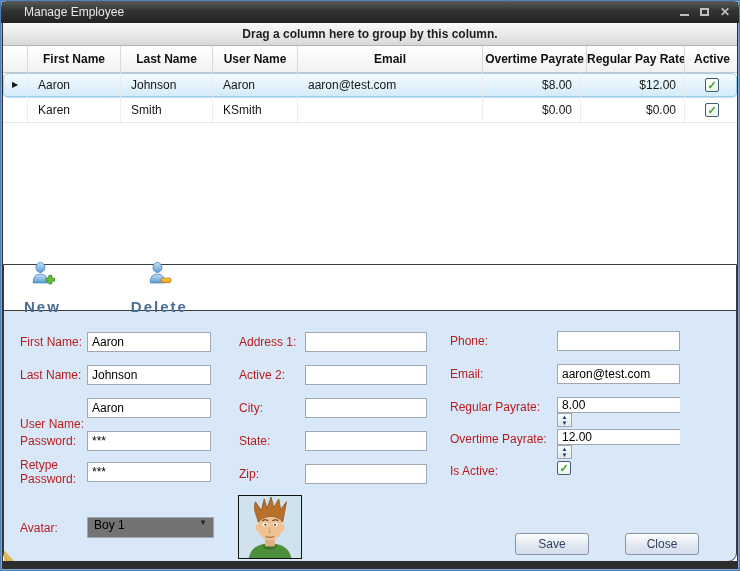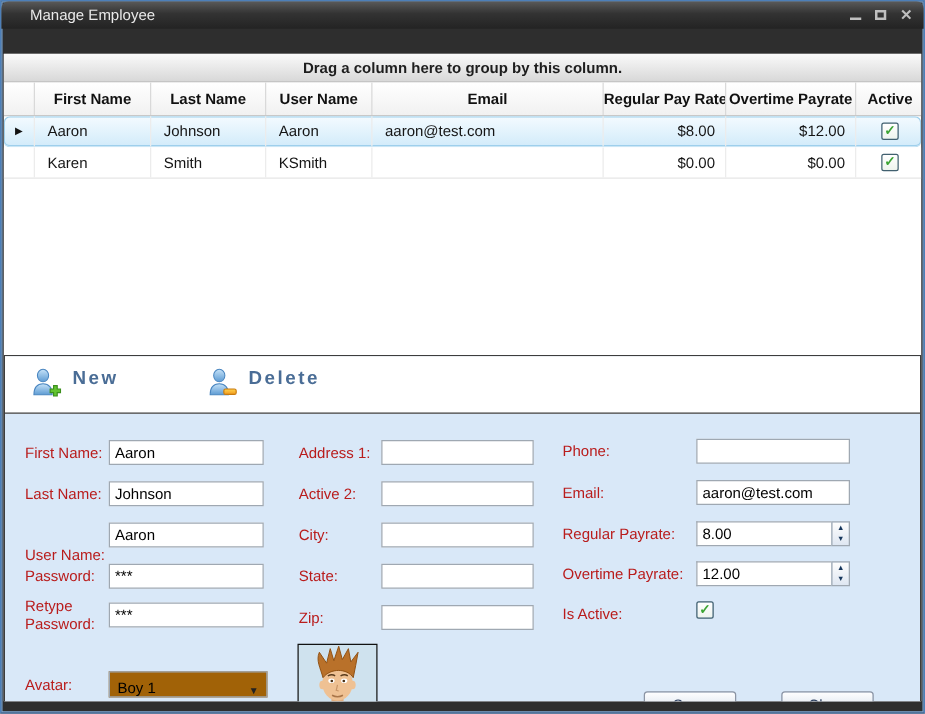--- a/index.html
+++ b/index.html
@@ -14,21 +14,21 @@
   .title-text{ position:absolute; left:23px; top:0; line-height:22px;
                font-size:12px; color:#e9e9e9; }
   .win-controls{ position:absolute; right:9px; top:0; height:22px;
                  display:flex; align-items:center; gap:11px; }
   .wc{ color:#bfbfbf; font-size:11px; cursor:pointer; line-height:22px; }
   .wc-min{ width:9px; height:2px; background:#bfbfbf; margin-top:6px; }
   .wc-max{ width:9px; height:8px; border:2px solid #bfbfbf; }
   .wc-close{ font-weight:bold; font-size:12px; }
   
   .client{ position:absolute; top:22px; left:2px; right:2px; bottom:9px;
-           background:#fff; overflow:hidden;margin-top:20px; }
+           background:#fff; overflow:hidden; }
   .group-panel{ position:absolute; top:0; left:0; right:0; height:23px;
                 background:linear-gradient(#fafafa, #d8d8d8);
                 border-bottom:1px solid #b5b5b5; text-align:center;
                 font-size:12px; font-weight:600; color:#1e1e1e; line-height:22px; }
   
   .grid-header{ position:absolute; top:23px; left:0; right:0; height:27px;
                 display:flex; background:linear-gradient(#ffffff,#f1f1f1);
                 border-bottom:1px solid #c8c8c8; }
   .hcell{ font-size:12px; font-weight:700; color:#111; text-align:center;
           line-height:26px; border-right:1px solid #d9d9d9; overflow:hidden;
@@ -61,40 +61,40 @@
              align-items:center; justify-content:center; cursor:pointer; }
   .checkbox span{ display:none; color:#3da535; font-size:11px; font-weight:bold;
                   line-height:12px; }
   .checkbox.checked span{ display:block; }
   
   .lower{ position:absolute; top:241px; left:0; right:0; height:298px;
           background:#d9e8f8; border:1px solid #3d3d3d; border-radius:0 0 9px 9px; }
   .toolbar{ position:absolute; top:0; left:0; right:0; height:46px; background:#fff;
             border-bottom:1px solid #3d3d3d; border-radius:0;
             display:flex; align-items:center; }
-  .tbtn{ display:flex; gap:9px; cursor:pointer; background:none;
-         border:none; padding:4px 6px; }
+  .tbtn{ display:flex; align-items:center; gap:9px; cursor:pointer; background:none;
+         border:none; padding:4px 6px;flex-direction:column; }
   .tbtn-new{ margin-left:14px; }
   .tbtn-del{ margin-left:58px; }
   .tbtn-label{ font-size:15px; font-weight:700; letter-spacing:2px; color:#4a6d96;
                font-family:"Liberation Sans", sans-serif; }
   
   .flabel{ position:absolute; font-size:12px; color:#b91c1c; line-height:14px; }
   .fin{ position:absolute; height:20px; border:1px solid #9fa8b2; background:#fff;
         font-size:12px; color:#000; padding:0 4px;
         font-family:"Liberation Sans", sans-serif; }
-  .spin{ position:absolute; height:20px; display:flex; }
+  .spin{ position:absolute; height:20px; display:flex;flex-direction:column; }
   .spin input{ flex:1; min-width:0; border:1px solid #9fa8b2; border-right:none;
                font-size:12px; padding:0 4px; font-family:"Liberation Sans",sans-serif; }
   .spinbtns{ width:15px; border:1px solid #9fa8b2; display:flex; flex-direction:column;
              background:linear-gradient(#fdfdfd,#dfe7f2); }
   .spinbtn{ flex:1; display:flex; align-items:center; justify-content:center;
             font-size:6px; color:#16365c; cursor:pointer; }
-  .combo{ position:absolute; height:21px; background:#a16207; border:1px solid #9fa8b2;
-          display:flex; align-items:flex-end; padding:0 6px; font-size:12px;
+  .combo{ position:absolute; height:21px; background:#737373; border:1px solid #9fa8b2;
+          display:flex; align-items:flex-start; padding:0 6px; font-size:12px;
           justify-content:space-between; cursor:pointer; }
   .combo-arrow{ font-size:8px; color:#222; }
   .avatar-frame{ position:absolute; border:1px solid #111; background:#cfe2ee; }
   .btn{ position:absolute; width:74px; height:22px;
         background:linear-gradient(#fefefe,#dfe6f0 60%, #d5deeb);
         border:1px solid #8b94a4; border-radius:3px; font-size:12px; color:#2e4160;
         cursor:pointer; font-family:"Liberation Sans", sans-serif; }
   .corner-deco{ position:absolute; left:0; bottom:-1px; width:0; height:0;
                 border-bottom:12px solid #dcb24e; border-right:11px solid transparent;
                 opacity:.9; }
@@ -116,22 +116,22 @@
   <div class="client">
 
     <div class="group-panel">Drag a column here to group by this column.</div>
 
     <div class="grid-header">
       <div class="hcell c-ind"></div>
       <div class="hcell c-first">First Name</div>
       <div class="hcell c-last">Last Name</div>
       <div class="hcell c-user">User Name</div>
       <div class="hcell c-email">Email</div>
+      <div class="hcell c-ot">Overtime Payrate</div>
       <div class="hcell c-reg">Regular Pay Rate</div>
-      <div class="hcell c-ot">Overtime Payrate</div>
       <div class="hcell c-active">Active</div>
     </div>
 
     <div class="grid-rows">
       <div class="grow selected">
         <div class="gcell c-ind">
             <span class="row-indicator">▶</span>
           </div>
         <div class="gcell c-first">Aaron</div>
         <div class="gcell c-last">Johnson</div>

